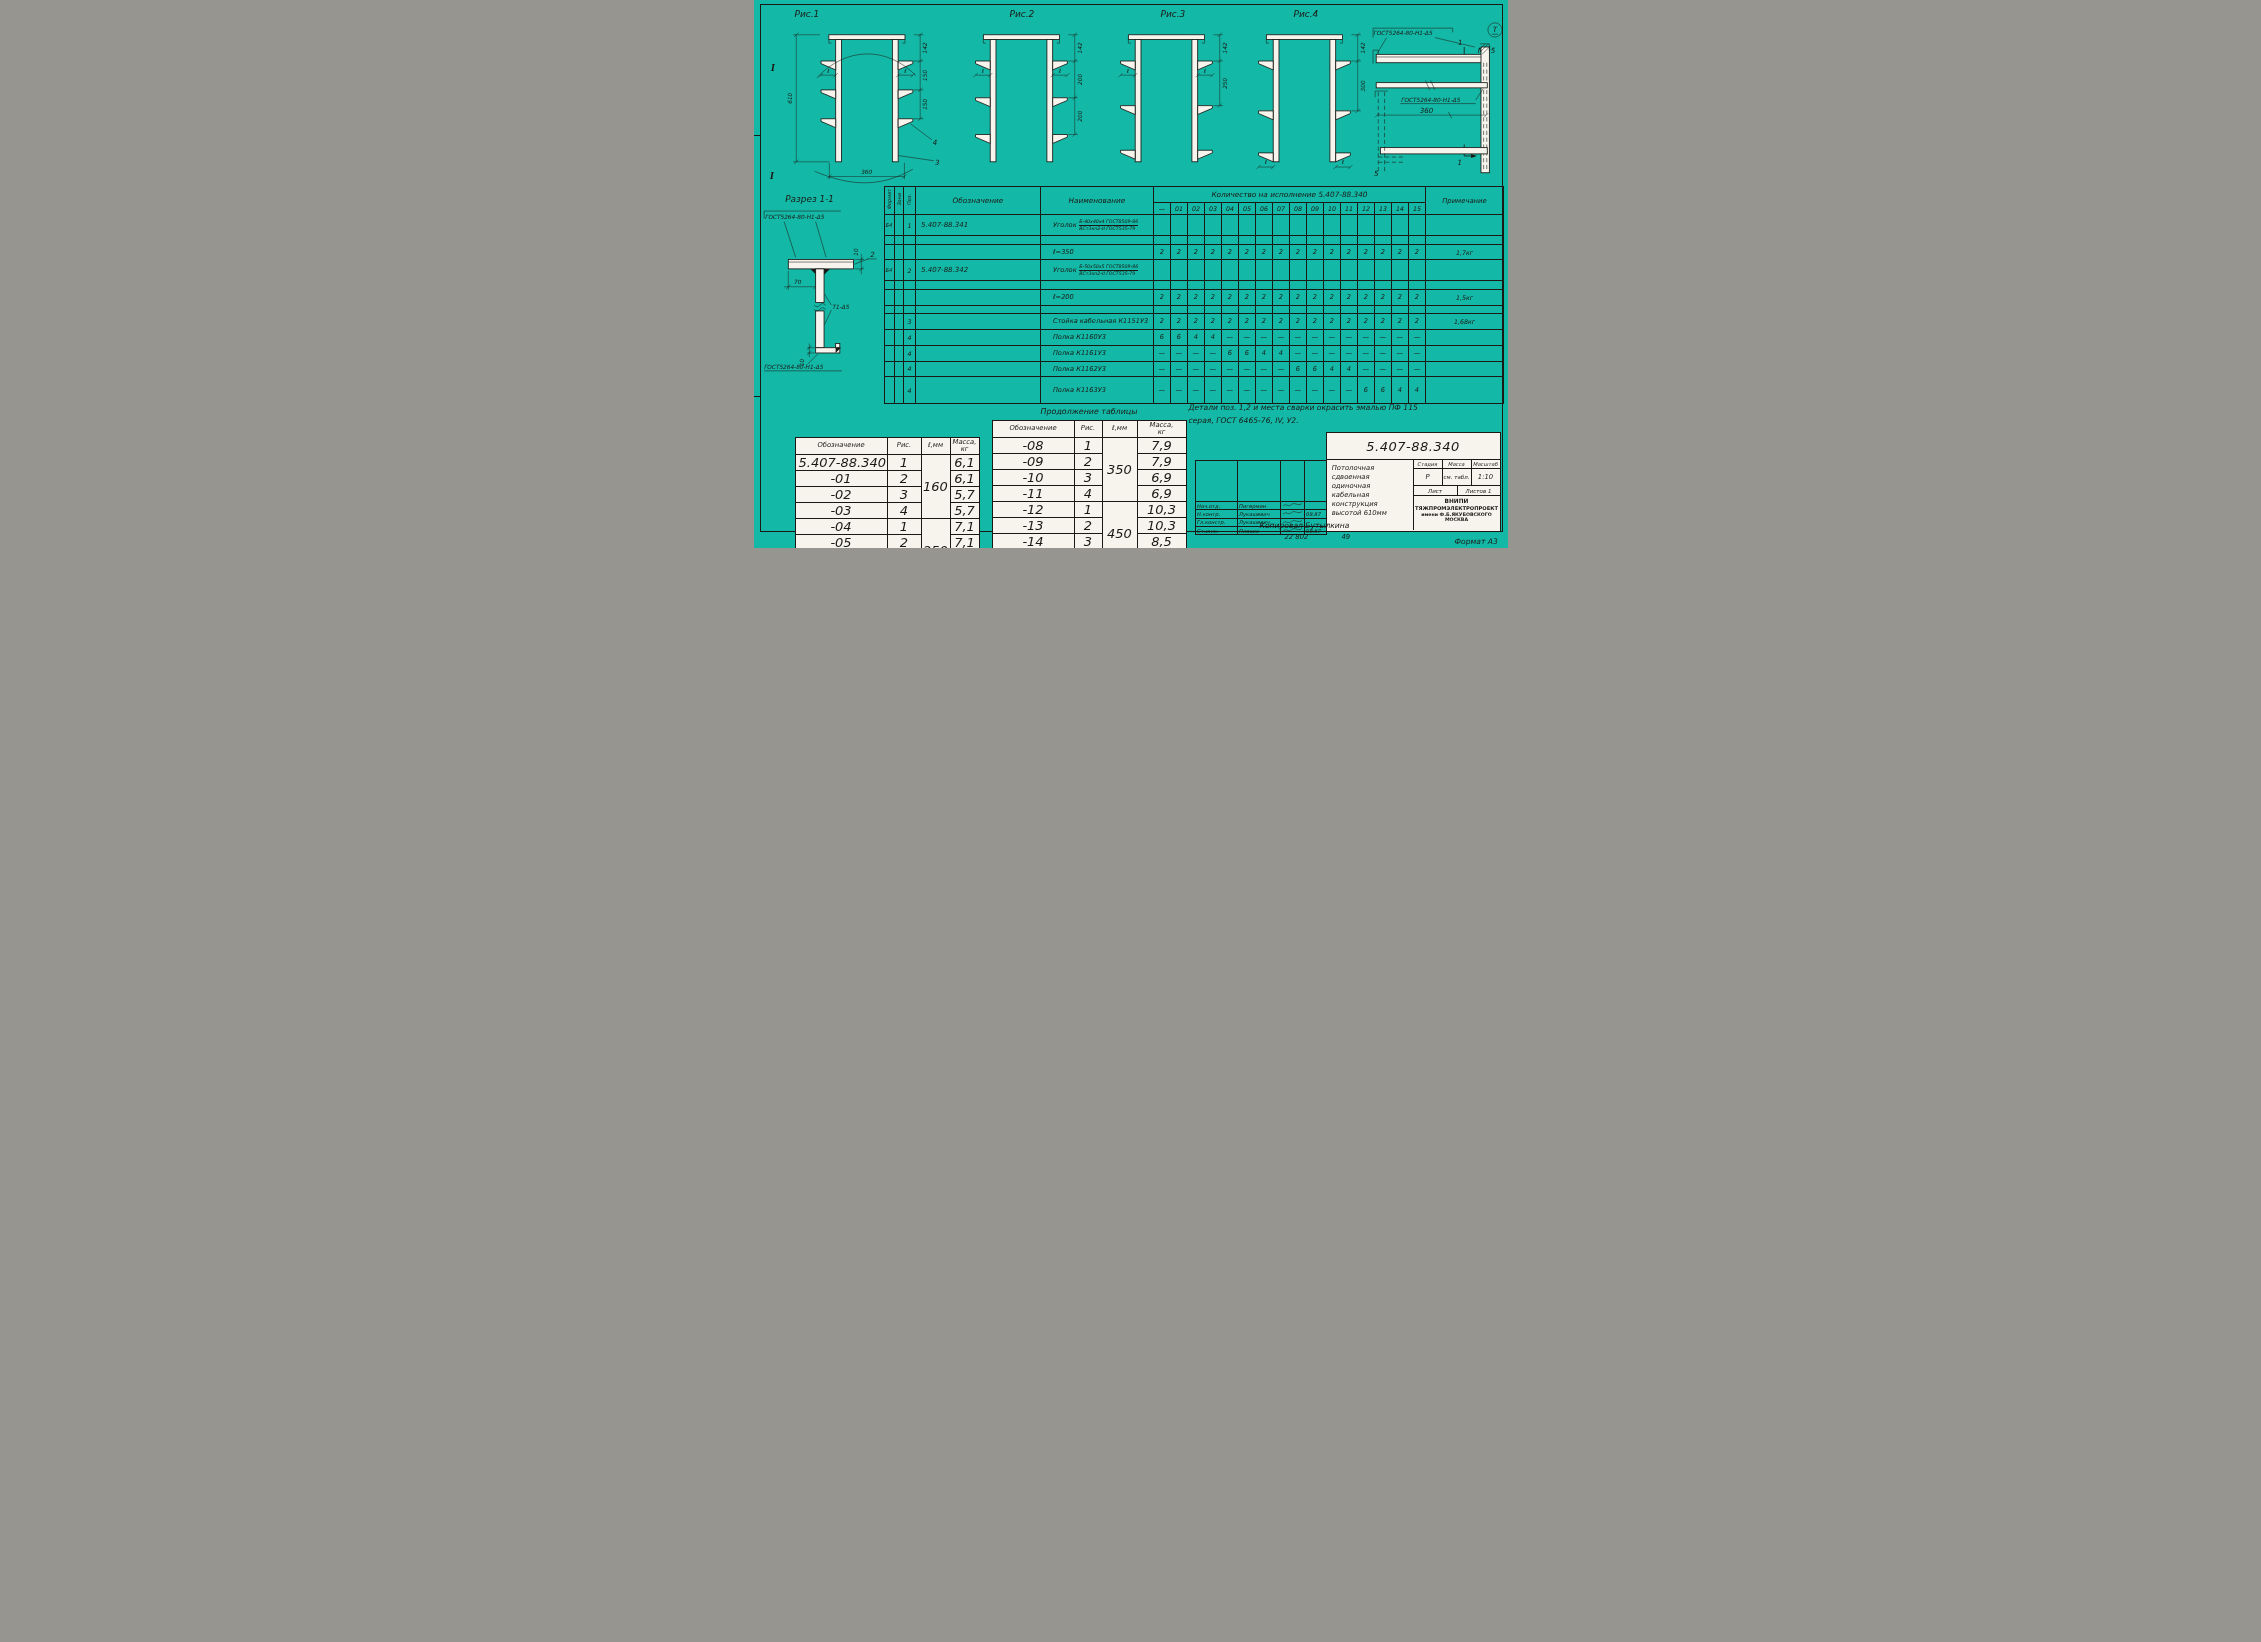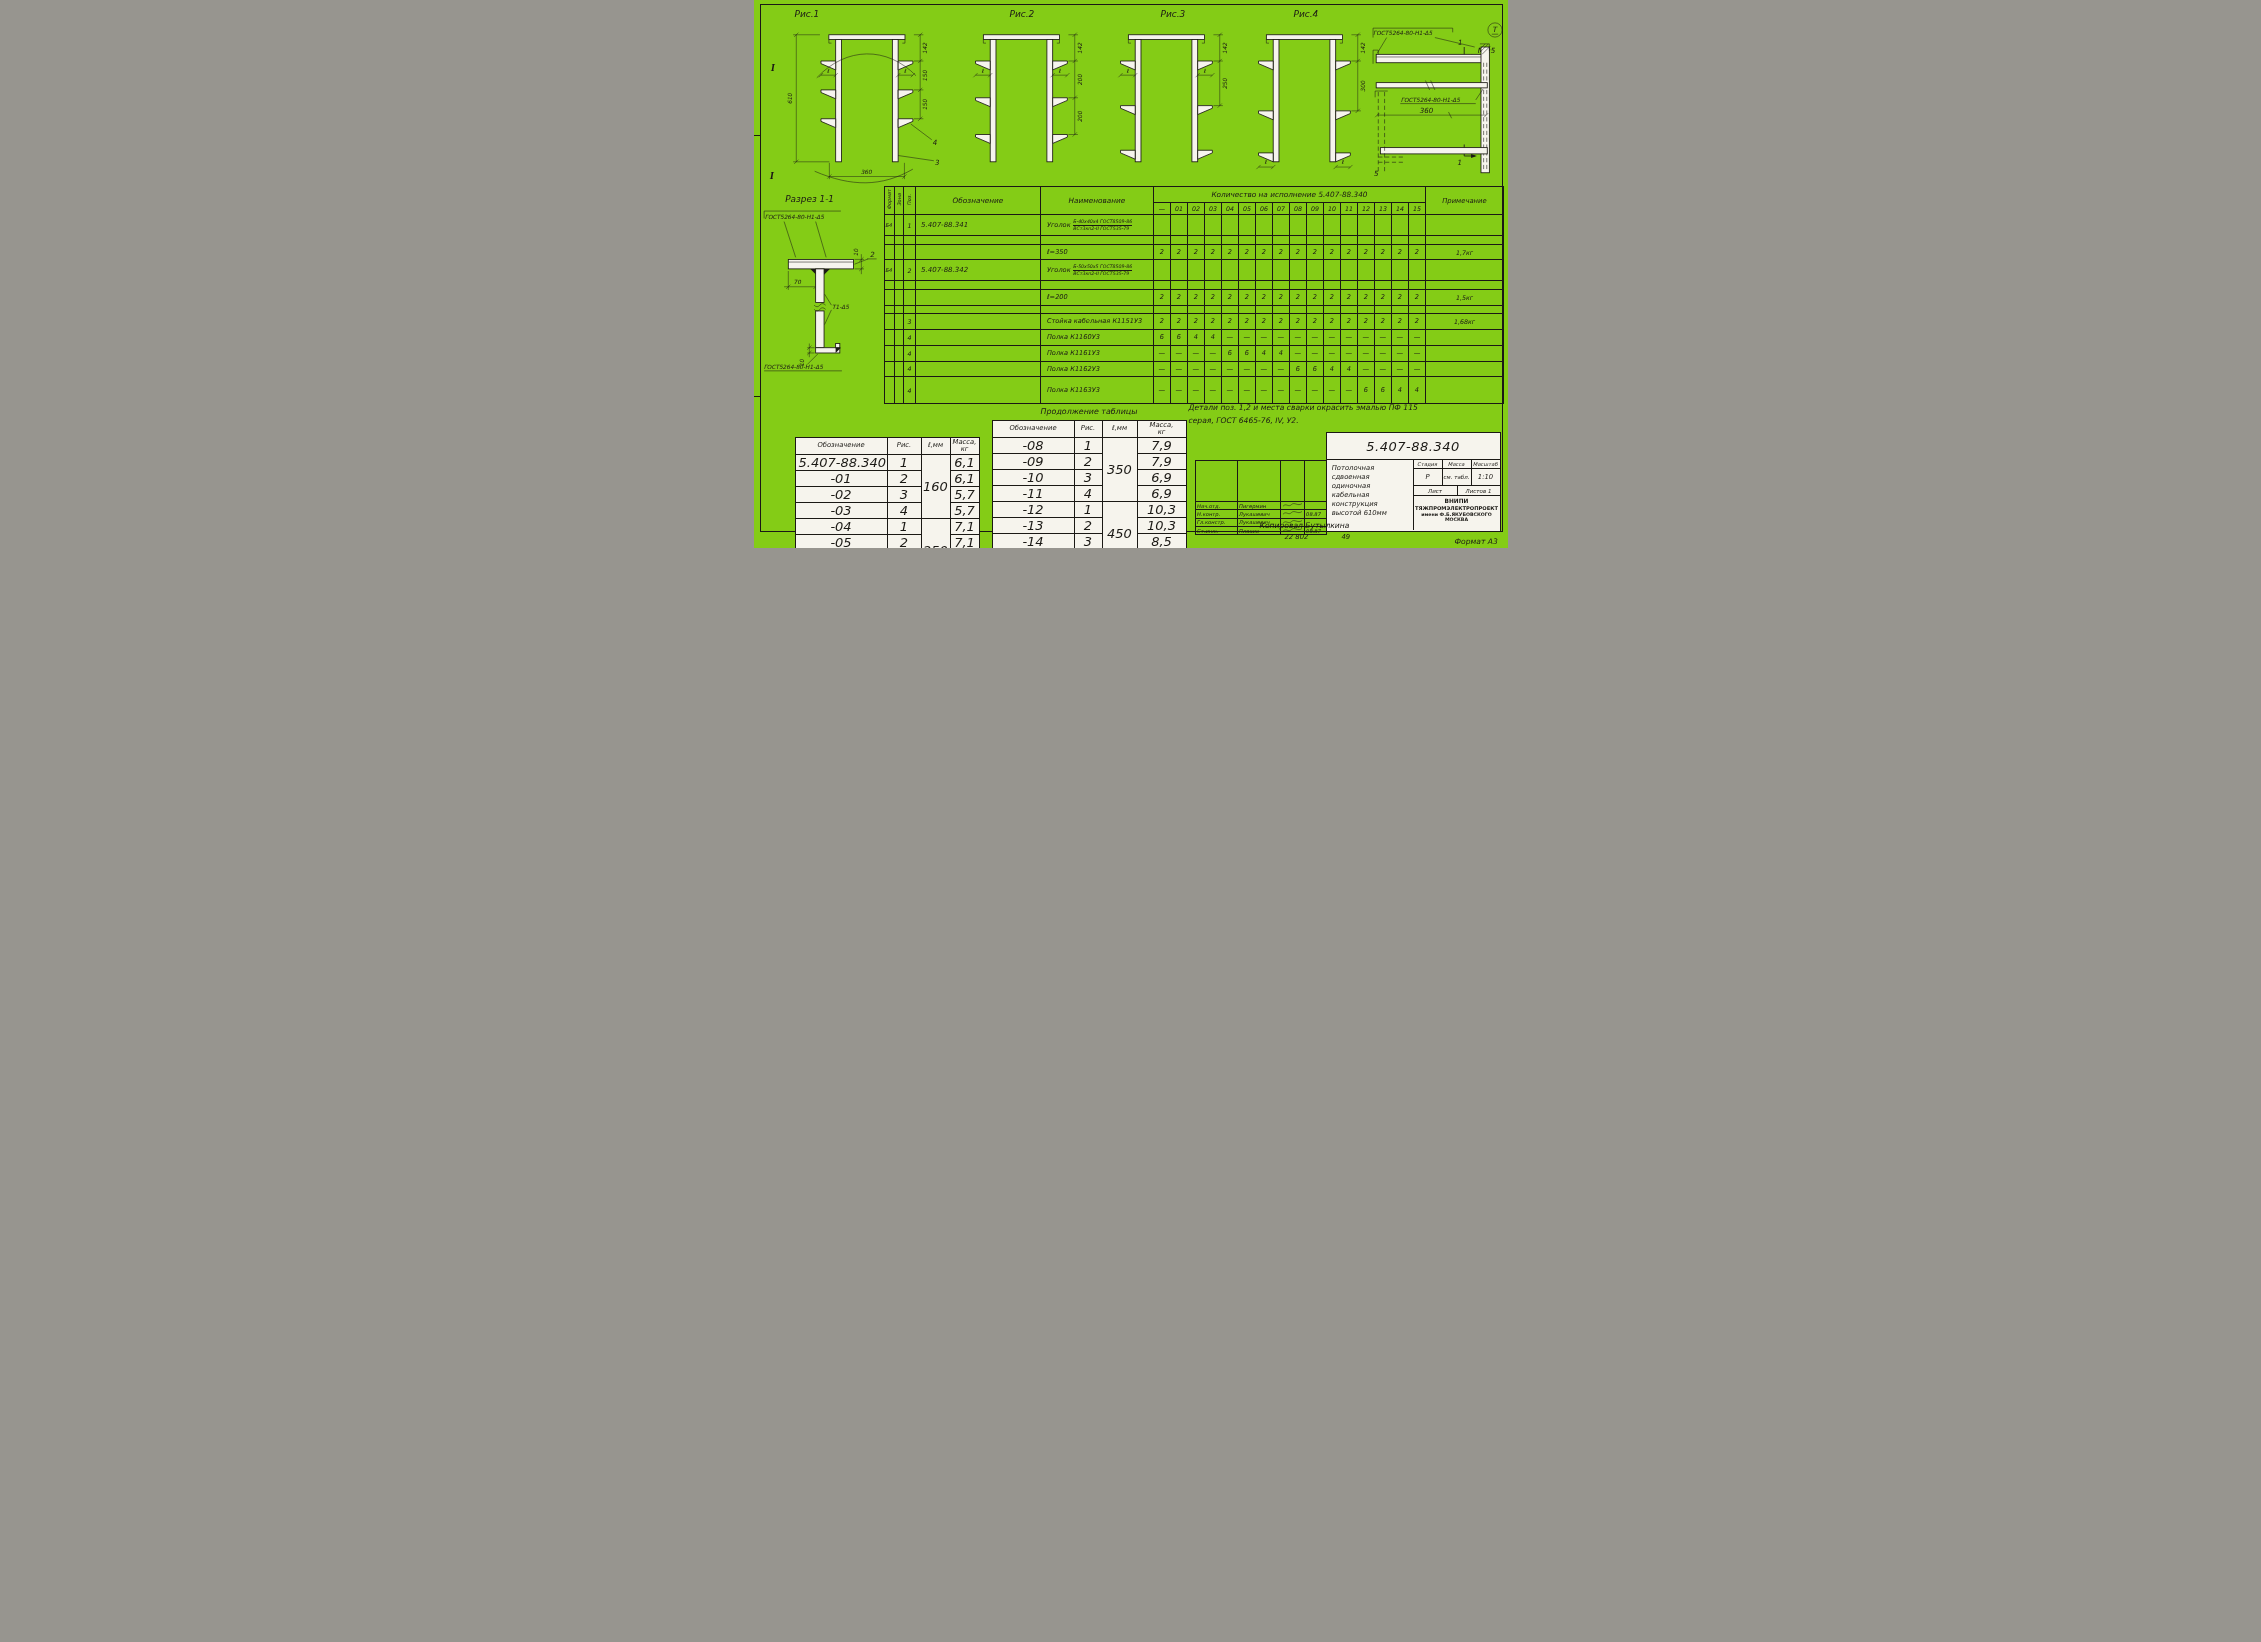--- a/index.html
+++ b/index.html
@@ -1,17 +1,17 @@
 <!DOCTYPE html>
 <html style="font-size:8.4px"><head>
 <meta charset="utf-8">
 <style>
 *{margin:0;padding:0;box-sizing:border-box}
 html,body{background:#97958f}
-.sheet{position:relative;width:754px;height:548px;margin:0 auto;background:#84cc16;color:#1b1915;
+.sheet{position:relative;width:754px;height:548px;margin:0 auto;background:#14b8a6;color:#1b1915;
   font-family:"DejaVu Sans",sans-serif;font-style:italic;overflow:hidden}
 .abs{position:absolute}
 .frame{position:absolute;left:6.8px;top:4.2px;right:4.7px;bottom:16.3px;border:1.3px solid #1b1915;pointer-events:none}
 .mark{position:absolute;background:#1b1915}
 .fig-title{font-size:9px}
 svg .st{fill:#f6f4ed;stroke:#1b1915;stroke-width:1.6}
 svg .ln{fill:none;stroke:#1b1915;stroke-width:1.6}
 svg .ln-thin{fill:none;stroke:#1b1915;stroke-width:1}
 svg .dim{fill:none;stroke:#1b1915;stroke-width:0.9}
 svg .dash{fill:none;stroke:#1b1915;stroke-width:1.1;stroke-dasharray:8 5}
@@ -23,21 +23,21 @@
 svg .sv-title{font-size:17px}
 table{border-collapse:collapse;table-layout:fixed}
 .spec{position:absolute;left:130px;top:186px;width:617px;border:1px solid #1b1915}
 .spec th,.spec td{border:0.6px solid #1b1915;text-align:center;font-weight:normal;font-style:italic;padding:0;overflow:hidden;white-space:nowrap}
 .spec thead th{font-size:7.3px}
 .spec th.vert span{display:inline-block;writing-mode:vertical-rl;transform:rotate(180deg);font-size:5px}
 .spec .h-qtycol{font-size:6.3px}
 .spec td.c-fmt{font-size:5.2px}
 .spec td.c-pos{font-size:6.3px}
 .spec td.c-des{font-size:7px;text-align:left;padding-left:5.2px}
-.spec td.c-name{font-size:6.6px;text-align:left;padding-left:6px}
+.spec td.c-name{font-size:6.6px;text-align:left;padding-left:12px}
 .spec td.c-qty{font-size:6.6px}
 .spec td.c-note{font-size:6.3px}
 .frac-wrap{display:flex;align-items:center;gap:2.6px}
 .frac{display:inline-flex;flex-direction:column;font-size:4.7px;line-height:1.25;text-align:left;font-style:italic}
 .frac-top{border-bottom:0.5px solid #1b1915}
 .cont{position:absolute;border:0.9px solid #1b1915;background:#f6f4ed}
 .cont th,.cont td{border:0.6px solid #1b1915;font-weight:normal;text-align:center;overflow:hidden;white-space:nowrap;font-style:italic}
 .cont thead th{font-size:6.8px;line-height:1.1}
 .cont td{font-size:13px}
 .cont td.c-des2{text-align:left;padding-left:3.1px}

